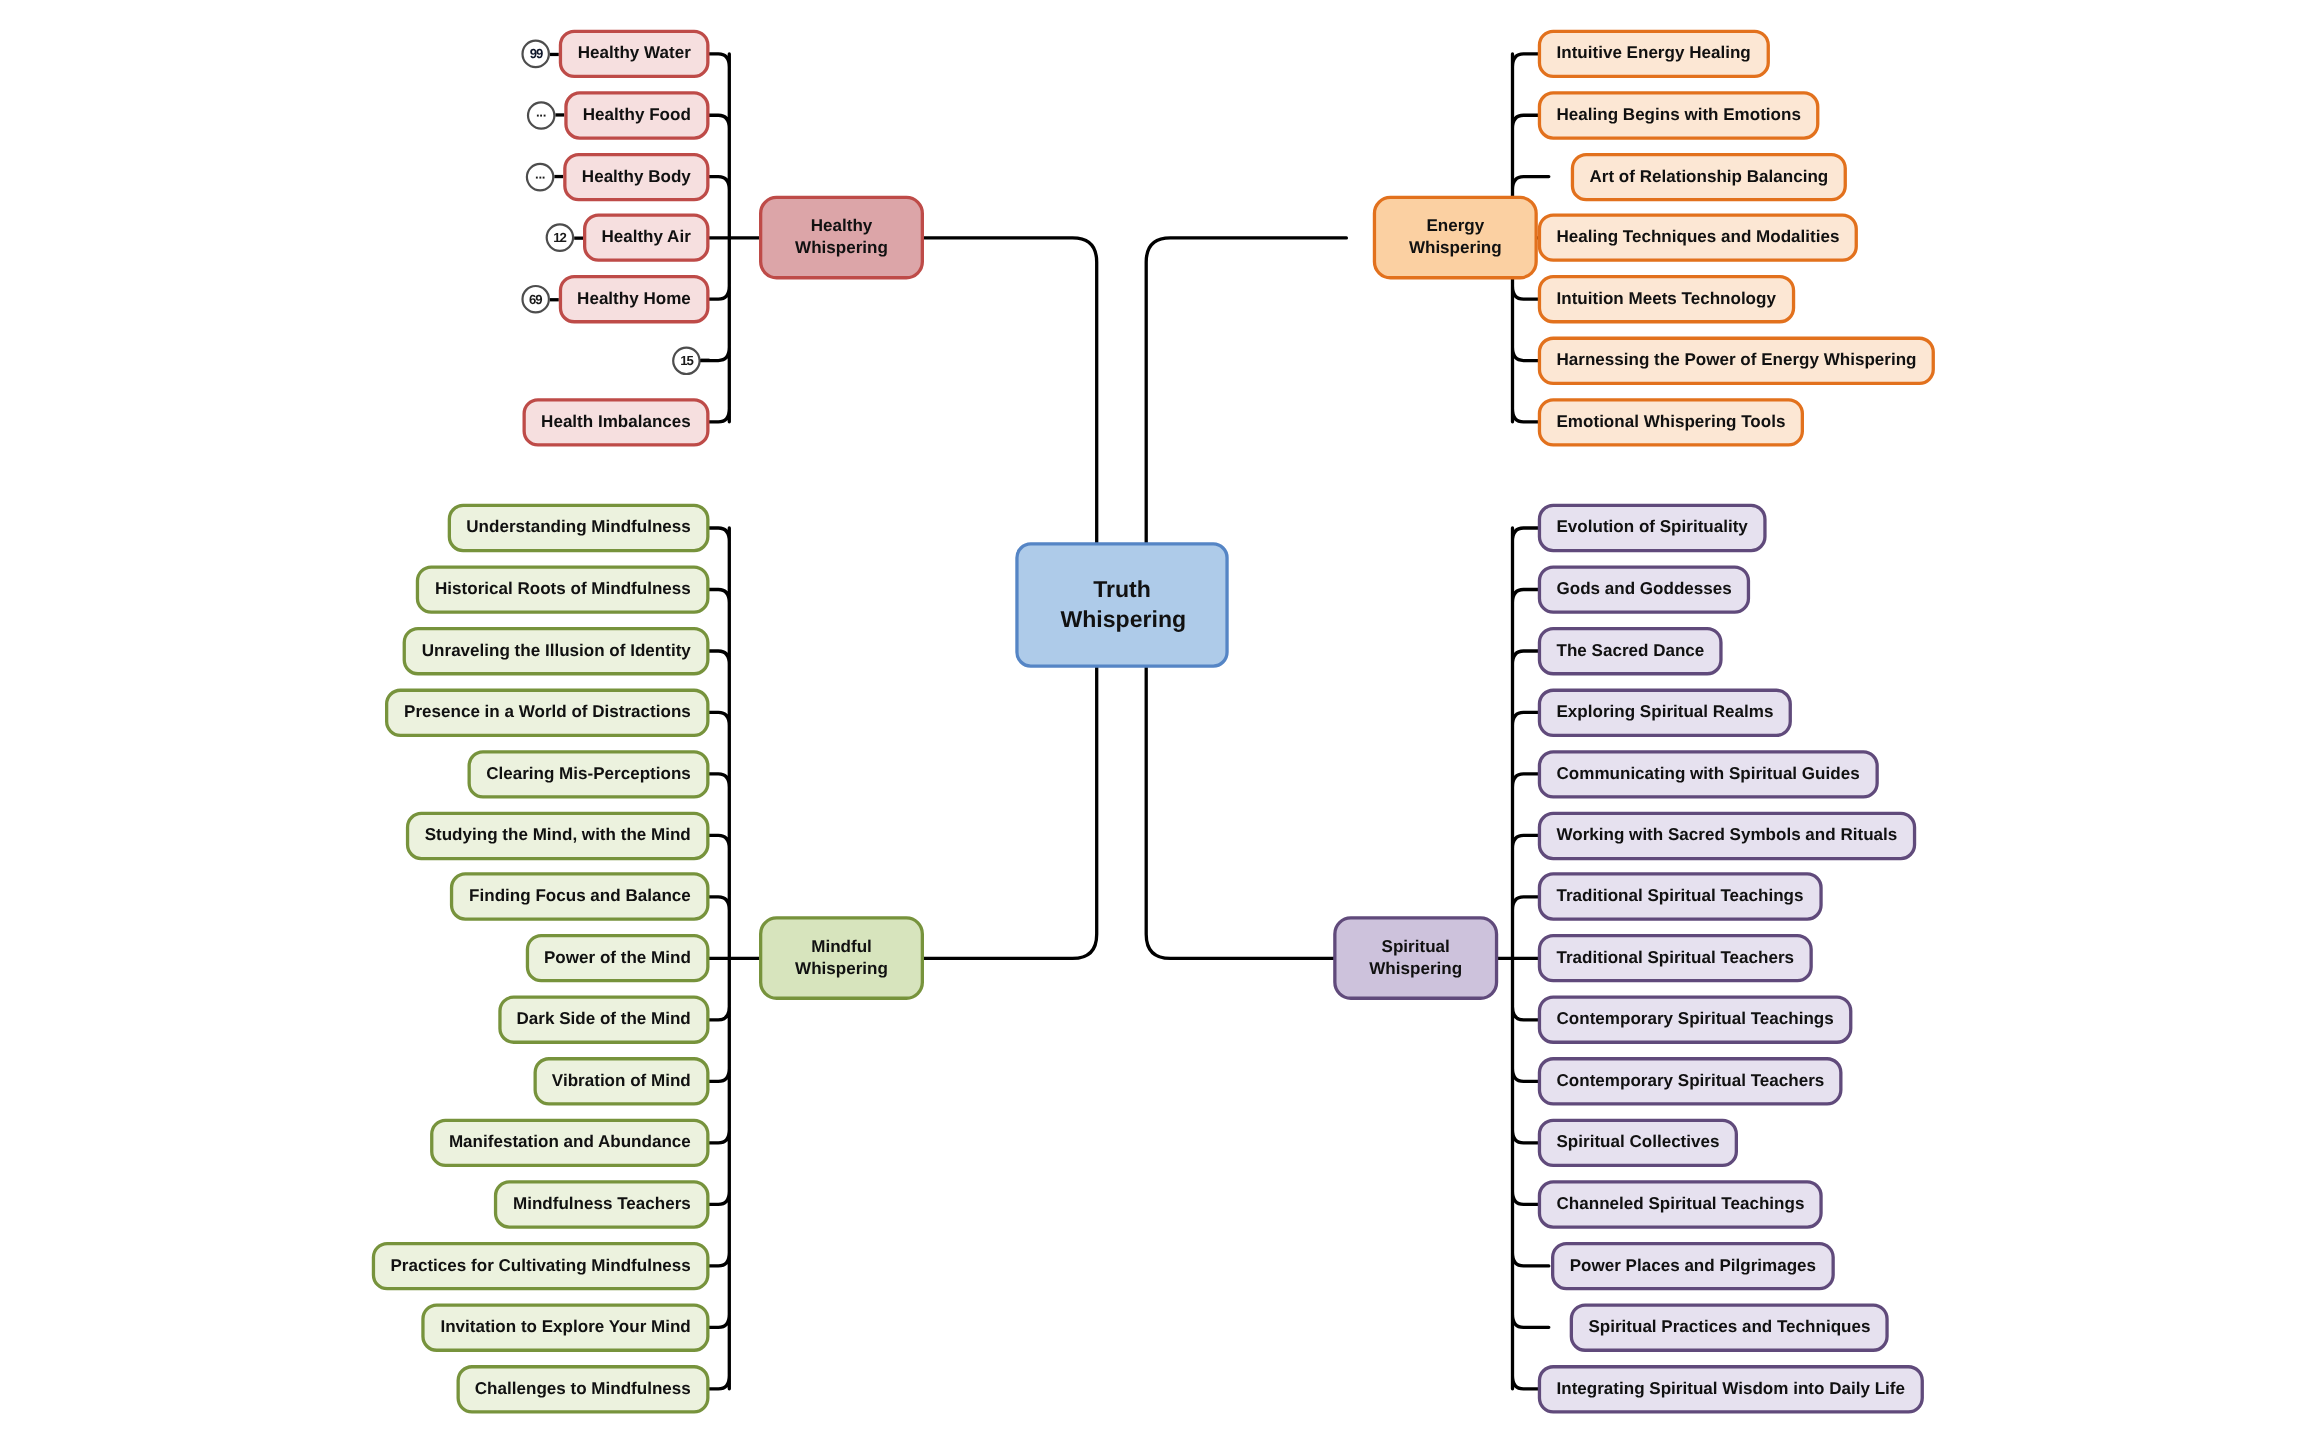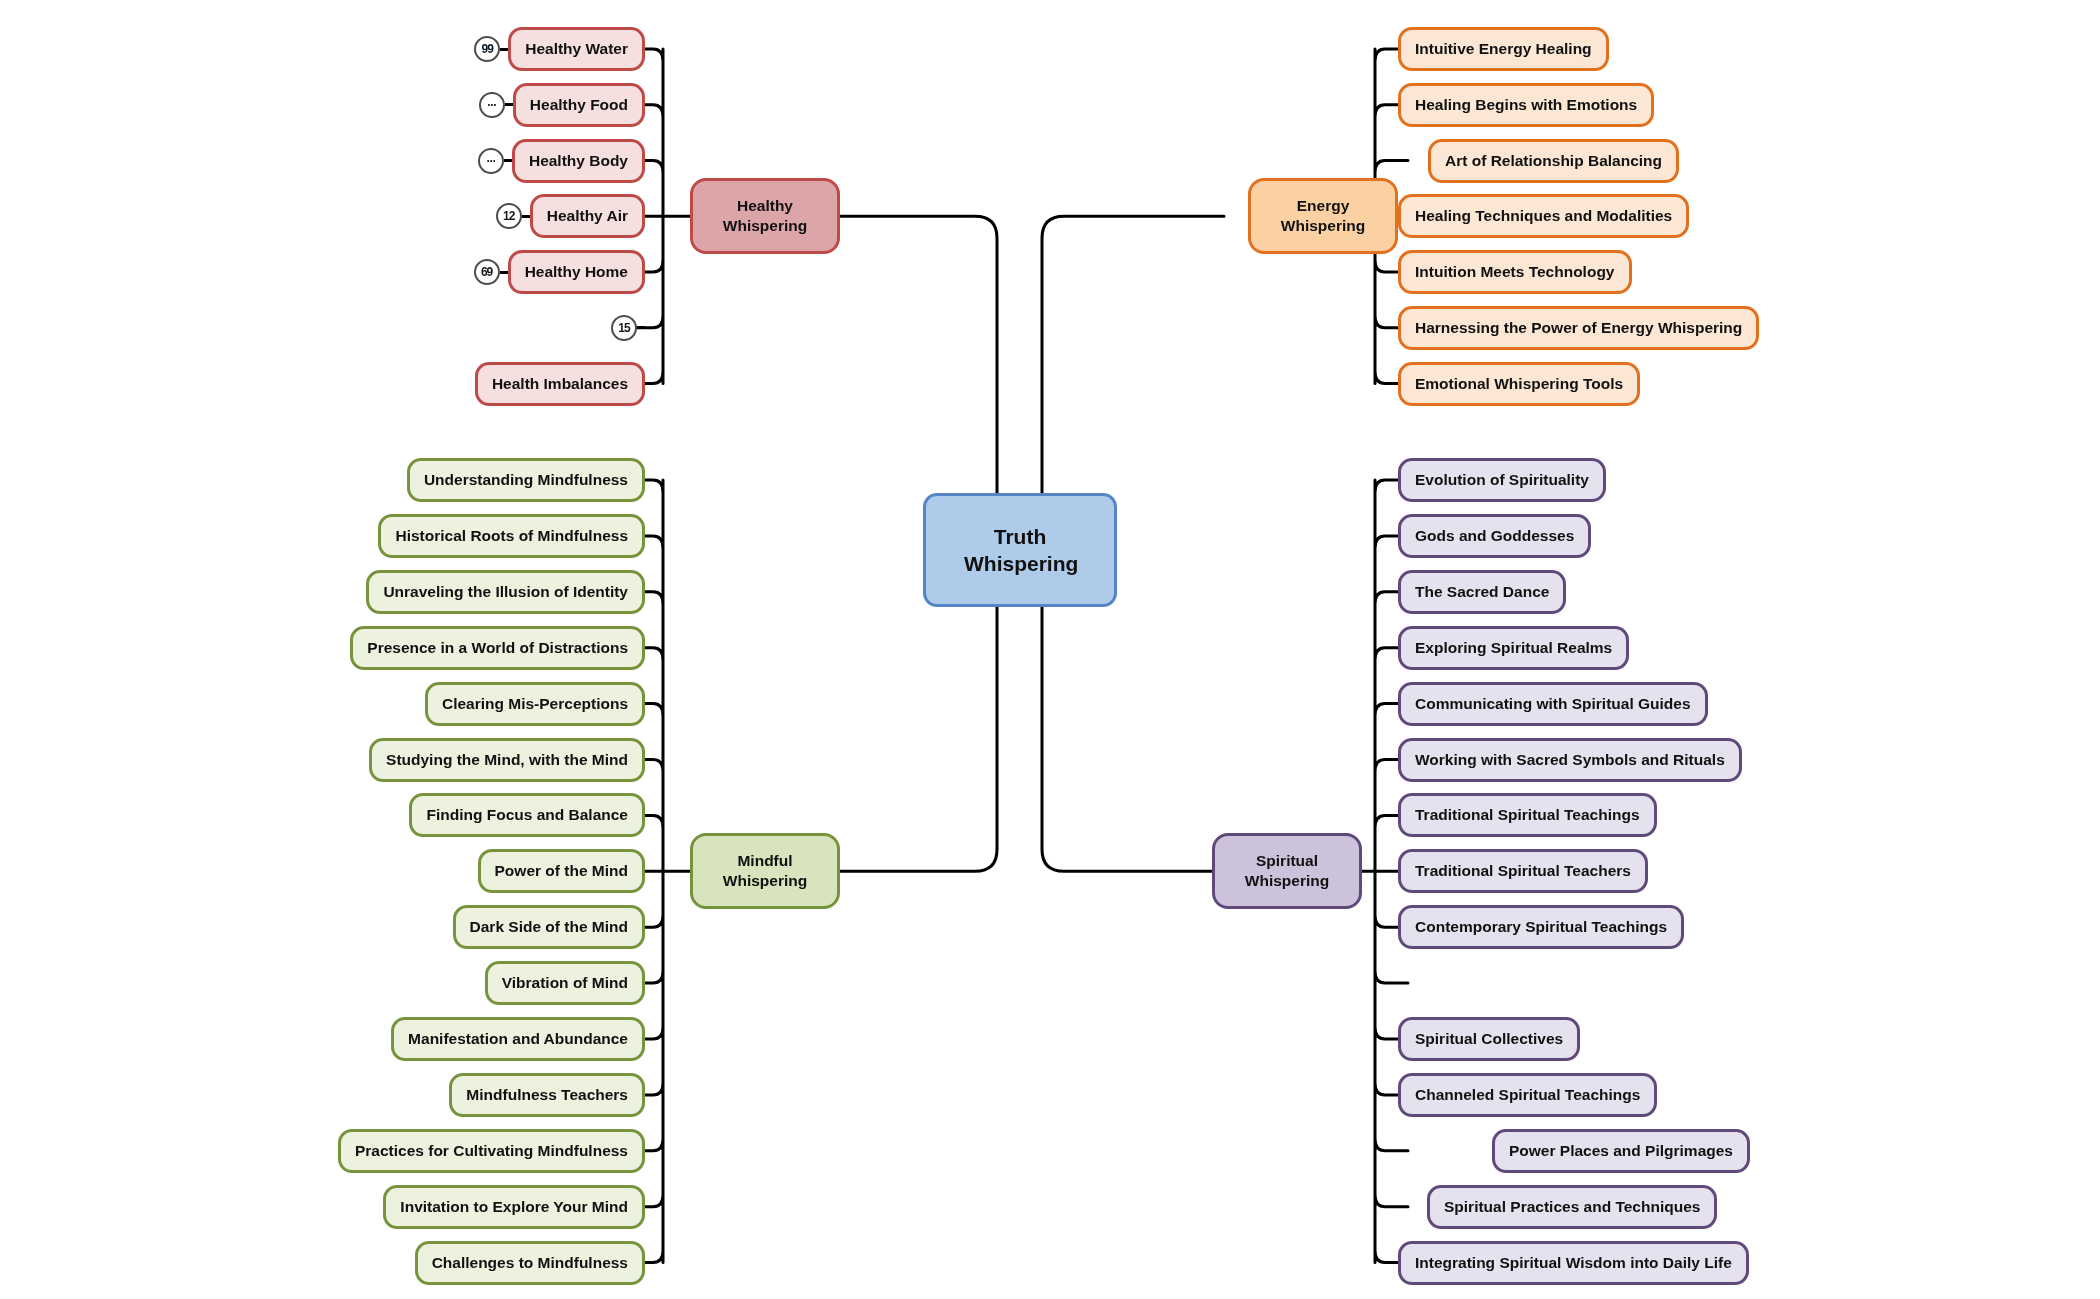--- a/index.html
+++ b/index.html
@@ -255,31 +255,36 @@
     <div class="child" style="top: 871.3px; left: 1398px;">
       <div class="chip" style="border-color: rgb(96, 74, 123); background: rgb(230, 225, 239);">
         <span class="lbl2">Traditional Spiritual Teachers</span>
       </div>
     </div>
     <div class="child" style="top: 927.2px; left: 1398px;">
       <div class="chip" style="border-color: rgb(96, 74, 123); background: rgb(230, 225, 239);">
         <span class="lbl2">Contemporary Spiritual Teachings</span>
       </div>
     </div>
+    <div class="child" style="top: 983.1px; left: 1398px;">
+      <div class="chip" style="border-color: rgb(96, 74, 123); background: rgb(230, 225, 239);">
+        <span class="lbl2">Contemporary Spiritual Teachers</span>
+      </div>
+    </div>
     <div class="child" style="top: 1039px; left: 1398px;">
       <div class="chip" style="border-color: rgb(96, 74, 123); background: rgb(230, 225, 239);">
         <span class="lbl2">Spiritual Collectives</span>
       </div>
     </div>
     <div class="child" style="top: 1094.9px; left: 1398px;">
       <div class="chip" style="border-color: rgb(96, 74, 123); background: rgb(230, 225, 239);">
         <span class="lbl2">Channeled Spiritual Teachings</span>
       </div>
     </div>
-    <div class="child" style="top: 1150.8px; left: 1472px; padding-left: 20px;">
+    <div class="child" style="top: 1150.8px; left: 1390px; padding-left: 20px;">
       <div class="chip" style="border-color: rgb(96, 74, 123); background: rgb(230, 225, 239);">
         <span class="lbl2">Power Places and Pilgrimages</span>
       </div>
     </div>
     <div class="child" style="top: 1206.7px; left: 1398px;">
       <div class="chip" style="border-color: rgb(96, 74, 123); background: rgb(230, 225, 239); margin-left: 29px;">
         <span class="lbl2">Spiritual Practices and Techniques</span>
       </div>
     </div>
     <div class="child" style="top: 1262.6px; left: 1398px;">

